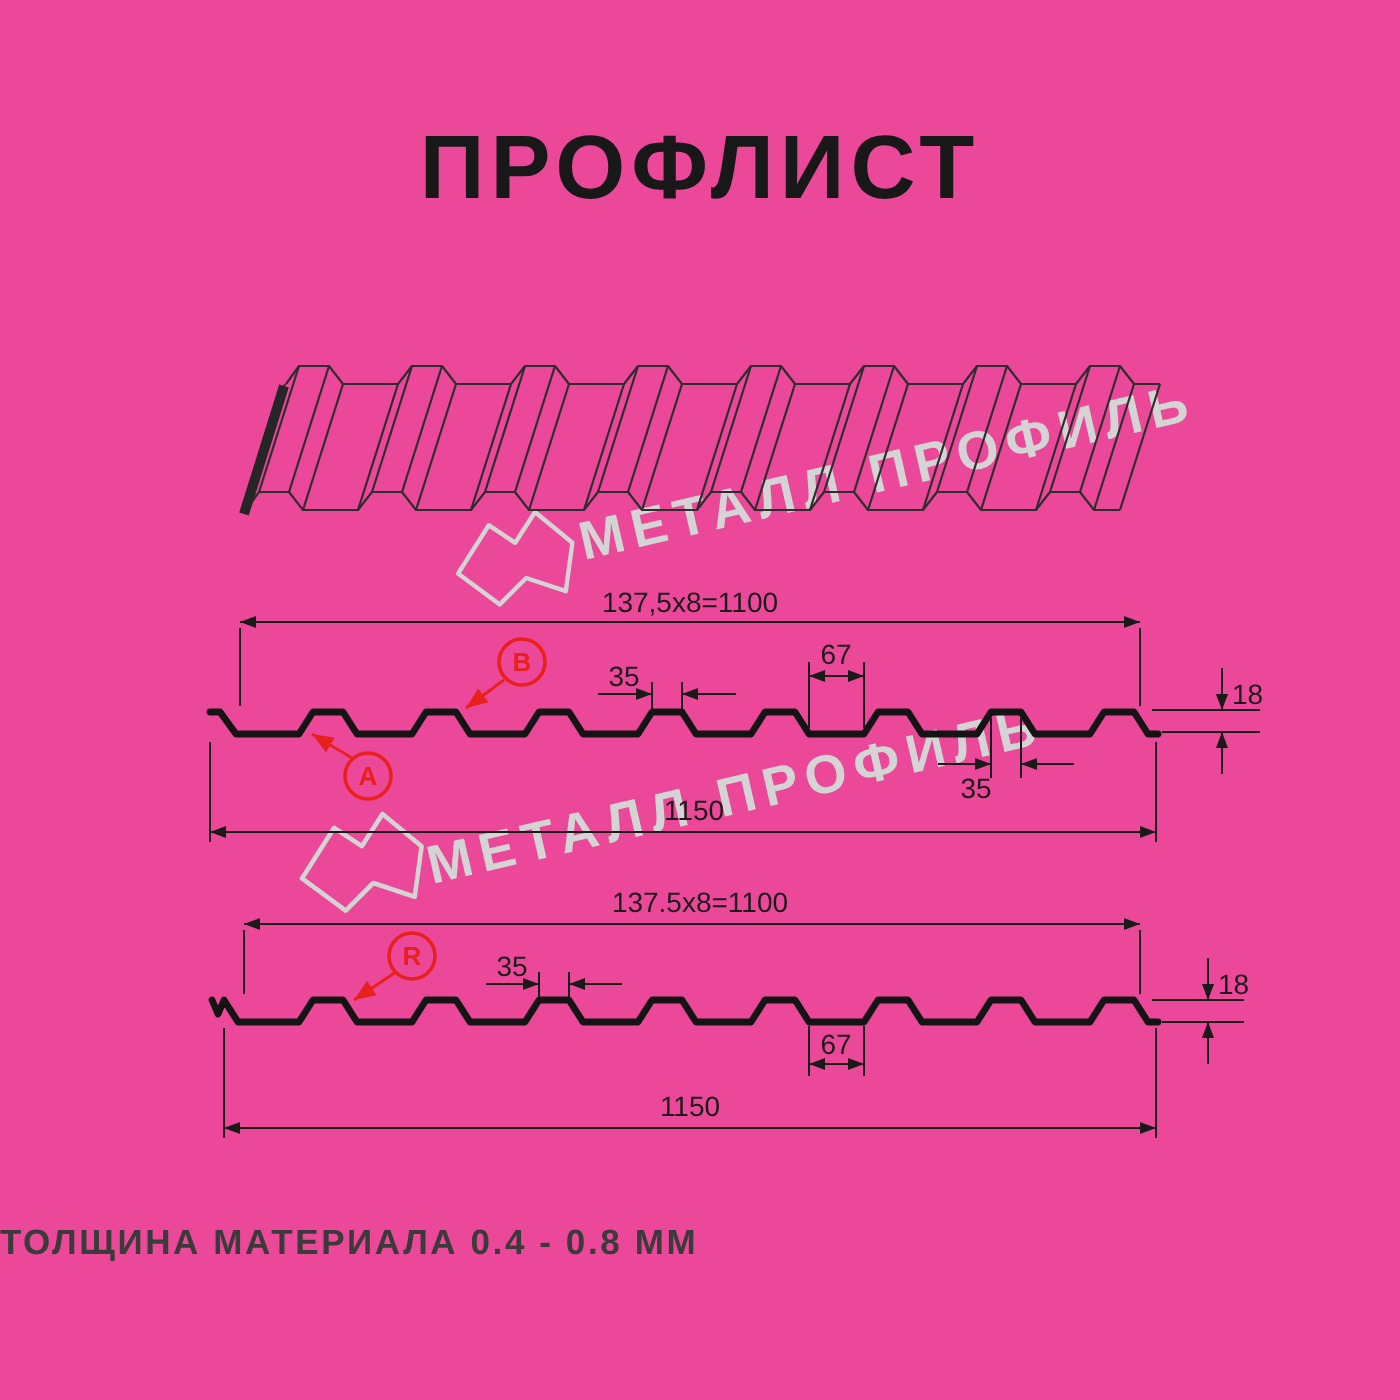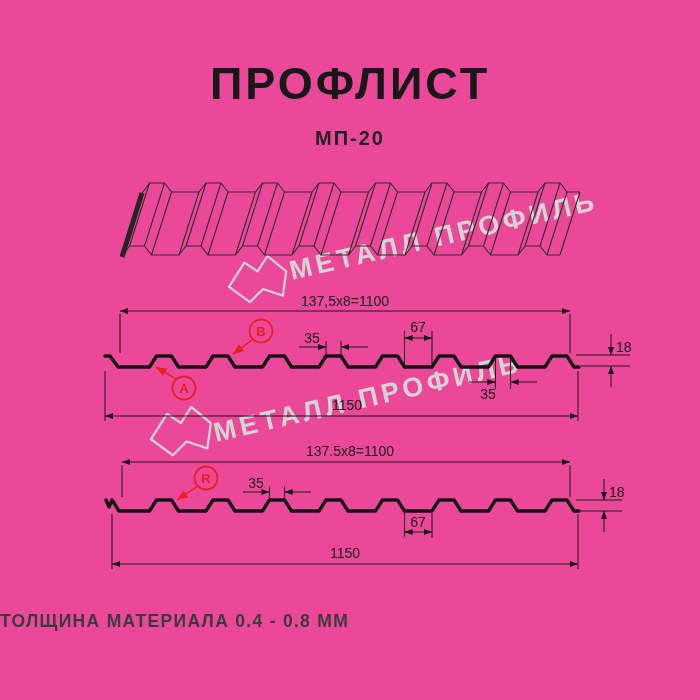--- a/index.html
+++ b/index.html
@@ -29,21 +29,20 @@
   .redln{stroke:#e8211c;stroke-width:1.5;fill:none;}
   .redcirc{stroke:#e8211c;stroke-width:1.8;fill:none;}
   .wm{stroke:#d4d4d4;stroke-width:2;fill:none;stroke-linejoin:round;}
 </style>
 </head>
 <body>
 
 <div class="canvas">
 
   <div class="title">ПРОФЛИСТ</div>
-  <div class="subtitle">МП-20</div>
 
   <svg width="700" height="700" viewBox="0 0 700 700">
     <defs>
       <marker id="mk" viewBox="0 0 10 10" refX="9" refY="5" markerWidth="9" markerHeight="9" orient="auto-start-reverse">
         <path d="M0,1.6 L9,5 L0,8.4 Z" fill="#1a1a1a"></path>
       </marker>
       <marker id="mkr" viewBox="0 0 10 10" refX="9" refY="5" markerWidth="8" markerHeight="8" orient="auto-start-reverse">
         <path d="M0,1.4 L9,5 L0,8.6 Z" fill="#e8211c"></path>
       </marker>
       <path id="logoShape" d="M0,28 L14,6 L26,14 L35,0 L52,14 L49,36 L31,30 L19,42 Z"></path>

